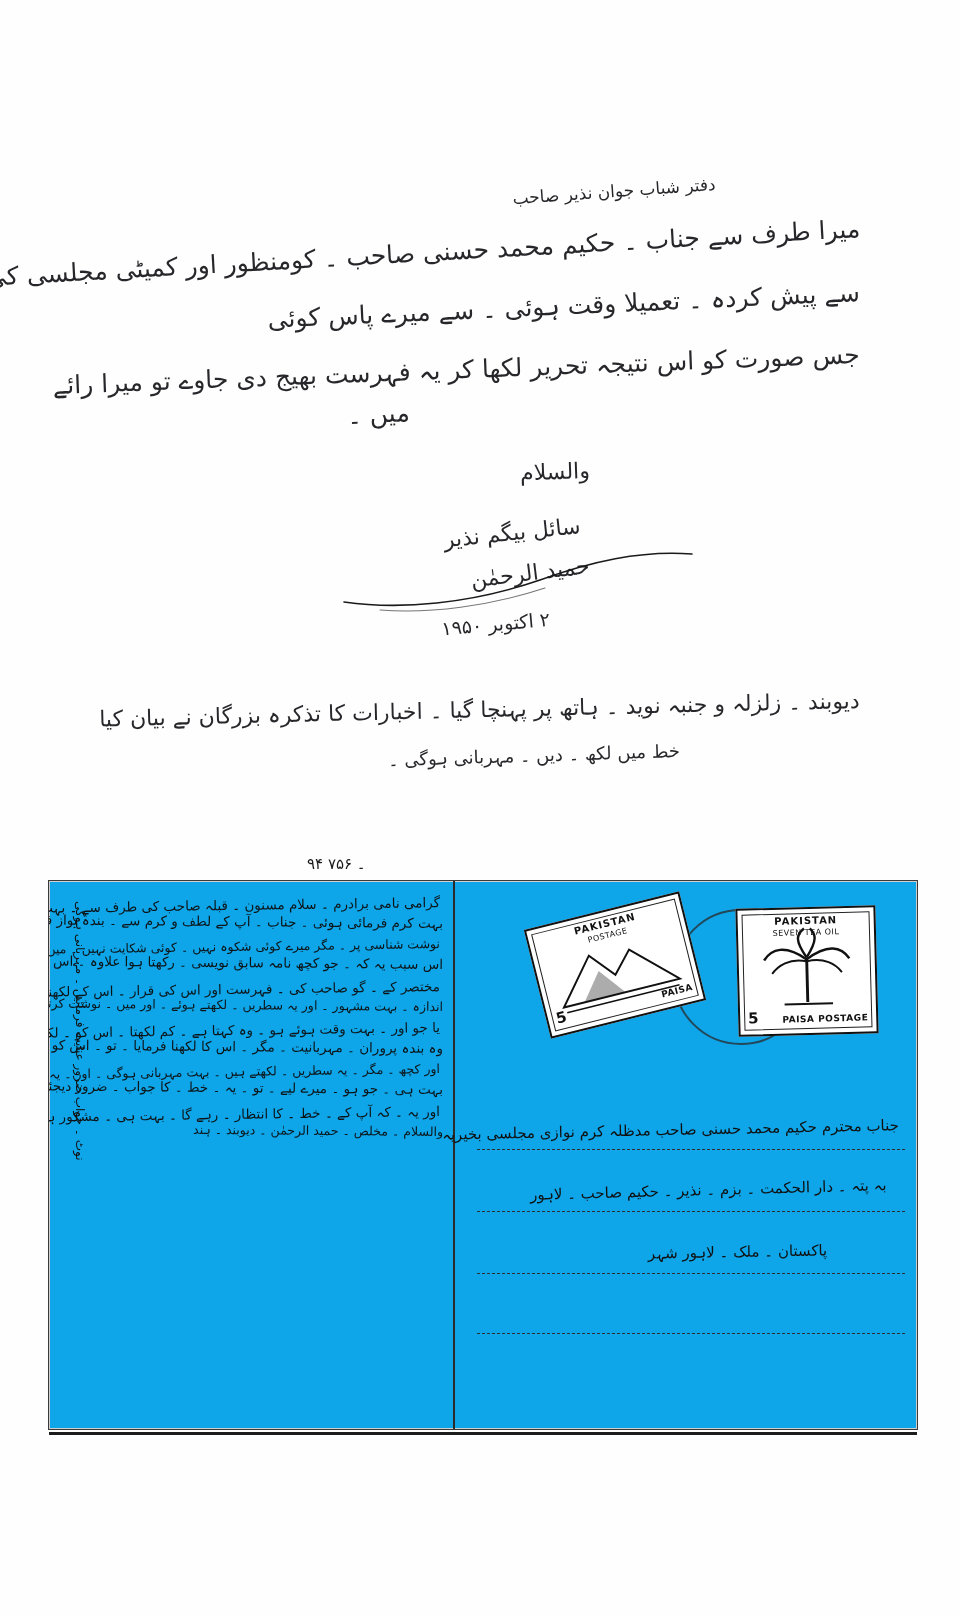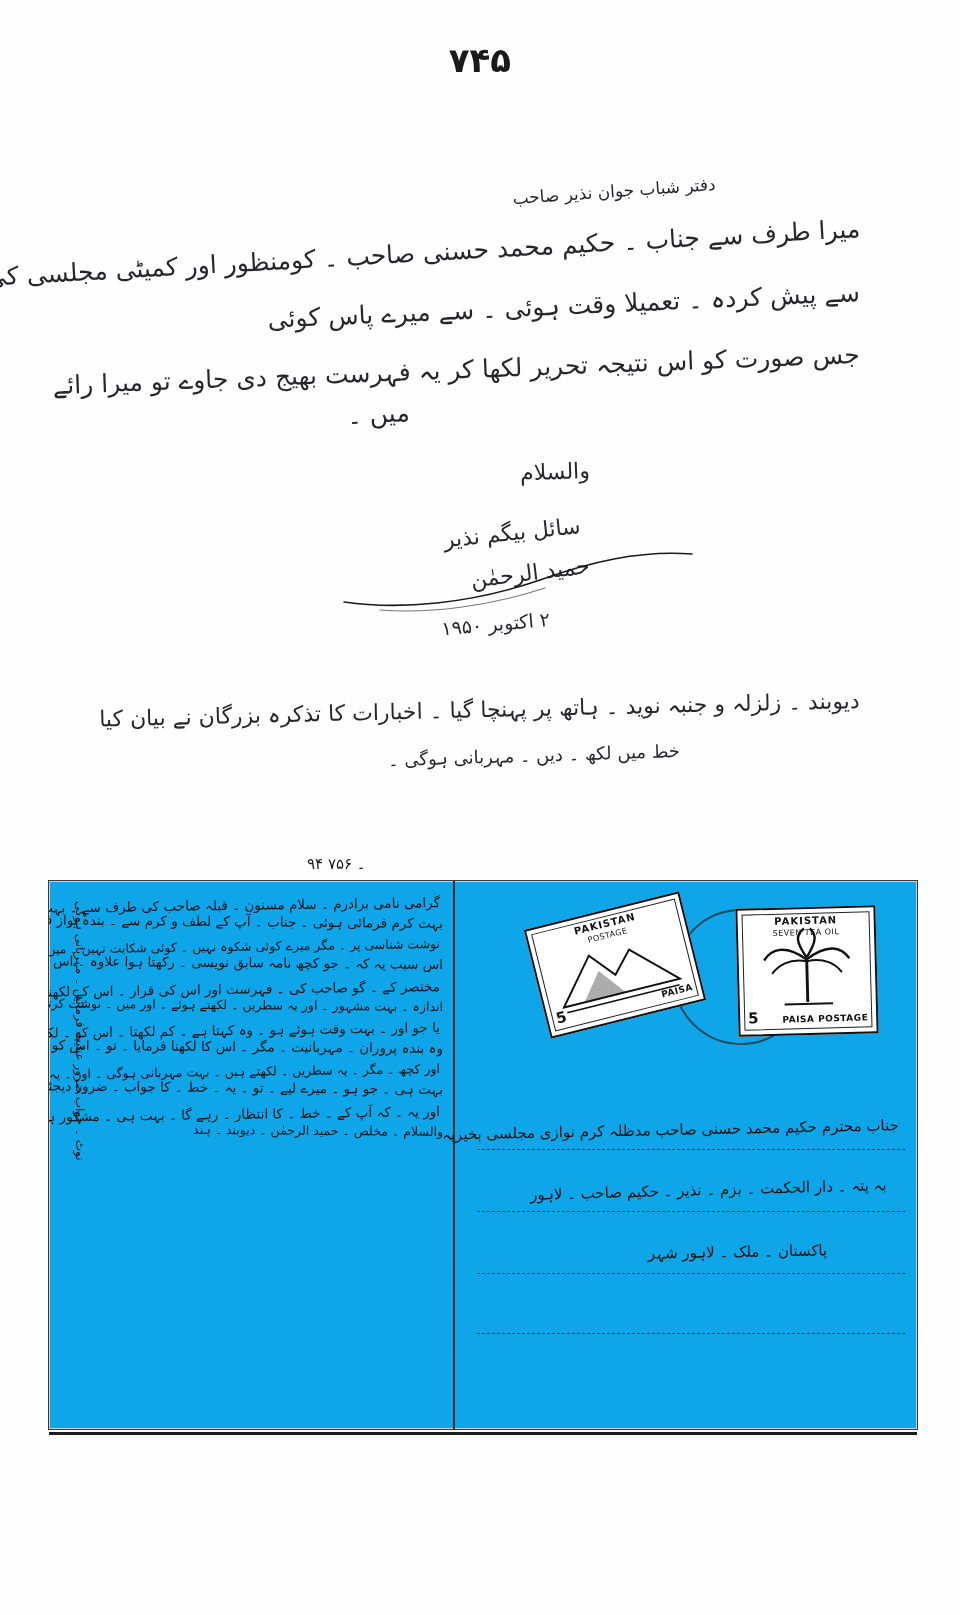--- a/index.html
+++ b/index.html
@@ -278,21 +278,20 @@
     width: 100%;
     height: 3px;
     background: #1c1c1c;
   }
 </style>
 </head>
 <body>
 
 <div class="page">
 
-  <div class="page-number">۷۴۵</div>
 
   <div class="letter-block">
 
     <div class="hw-line hw-l0">دفتر شباب جوان نذیر صاحب</div>
 
     <div class="hw-line hw-l1">میرا طرف سے جناب ۔ حکیم محمد حسنی صاحب ۔ کومنظور اور کمیٹی مجلسی کی بزم سے</div>
     <div class="hw-line hw-l2">سے پیش کردہ ۔ تعمیلا وقت ہوئی ۔ سے میرے پاس کوئی</div>
     <div class="hw-line hw-l3">جس صورت کو اس نتیجہ تحریر لکھا کر یہ فہرست بھیج دی جاوے تو میرا رائے</div>
     <div class="hw-line hw-l4">میں ۔</div>
 

